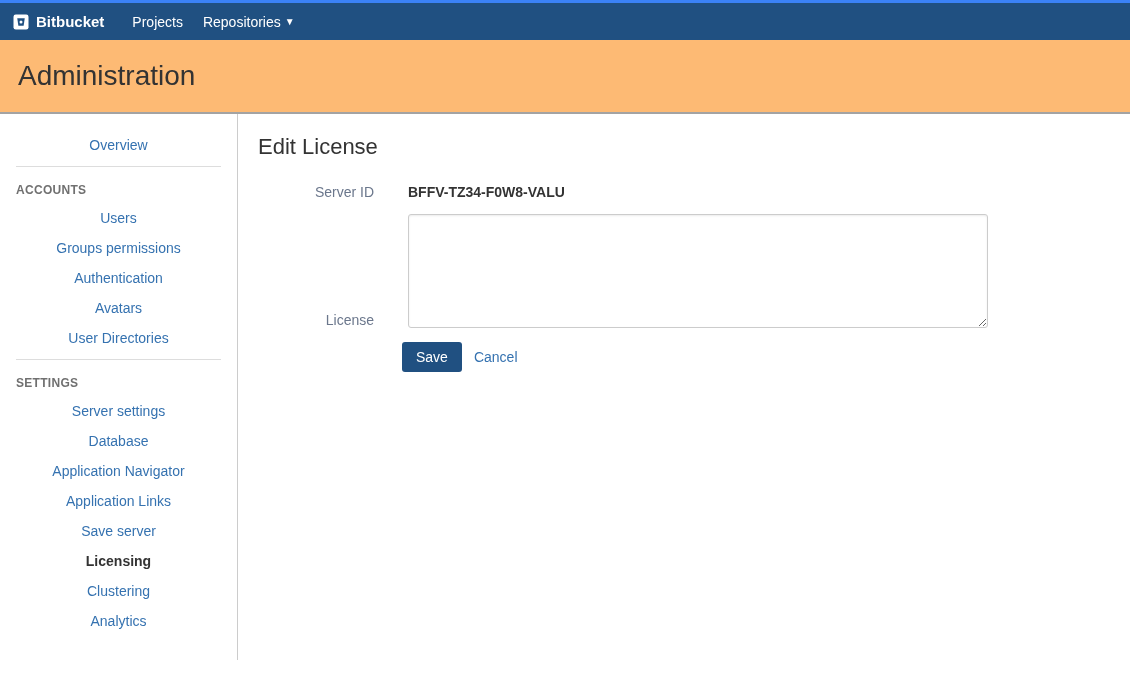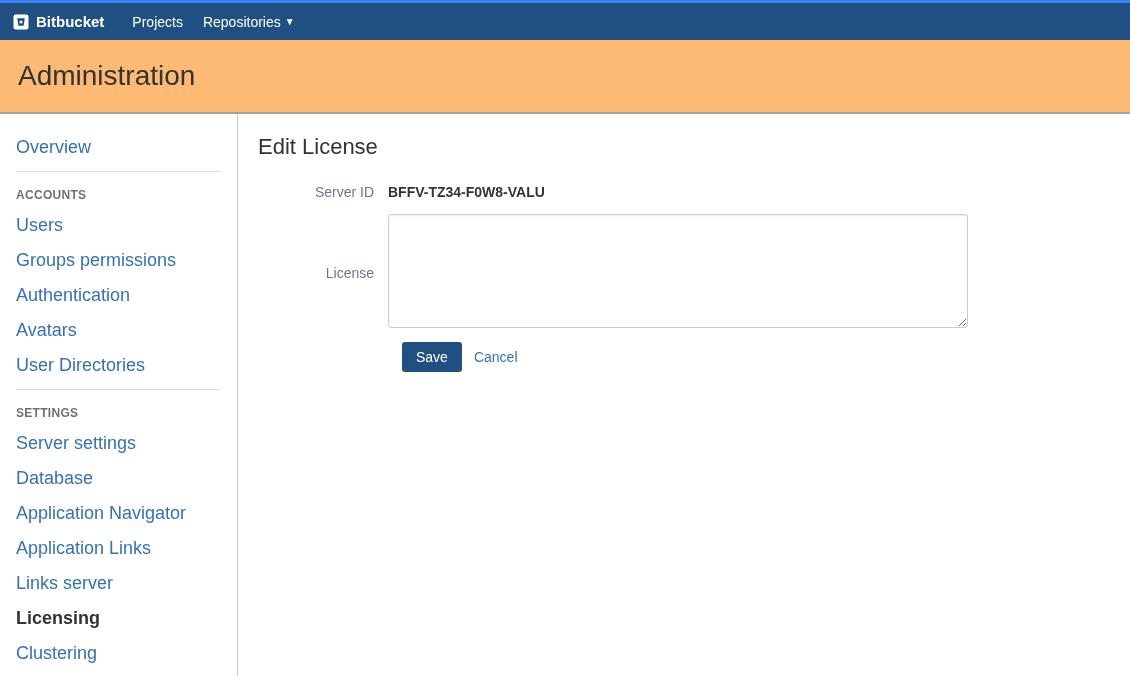--- a/index.html
+++ b/index.html
@@ -10,29 +10,29 @@
     .logo-icon { display:inline-flex; }
     .nav-item { color: #fff; font-size: 14px; padding: 0 10px; cursor: pointer; display: flex; align-items: center; gap: 4px; }
     .caret { font-size: 10px; }
     
     .header { background: #fdba74; border-bottom: 2px solid #a3a3a3; padding: 20px 18px; }
     .header h1 { font-size: 28px; font-weight: 400; color: #333; }
     
     .body { display: flex; }
     .sidebar { width: 238px; border-right: 1px solid #ccc; padding: 16px 0 24px 0; }
     .sidebar-inner { padding: 0 16px; }
-    .sidebar-link { display: block; padding: 7px 0; color: #3572b0; font-size: 18px; cursor: pointer; text-decoration: none; }
+    .sidebar-link { display: block; padding: 7px 0; color: #3572b0; font-size: 14px; cursor: pointer; text-decoration: none; text-align: center; }
     .sidebar-link.active { color: #333; font-weight: bold; }
     .sidebar-section { color: #707070; font-size: 12px; font-weight: bold; letter-spacing: 0.3px; padding: 14px 0 6px 0; text-transform: uppercase; }
     .sidebar hr { border: none; border-top: 1px solid #ddd; margin: 6px 0 2px 0; }
     
     .content { flex: 1; padding: 20px 20px 20px 20px; }
     .content h2 { font-size: 22px; font-weight: 400; color: #333; margin-bottom: 20px; }
     
-    .form-row { display: flex; align-items: center; margin-bottom: 14px; }
+    .form-row { display: flex; align-items: flex-end; margin-bottom: 14px; gap: 20px; }
     .form-label { width: 130px; text-align: right; color: #6b778c; font-size: 14px; padding-right: 14px; padding-top: 4px; }
     .form-value { font-weight: bold; color: #333; padding-top: 4px; }
     .license-textarea { width: 580px; height: 114px; border: 1px solid #ccc; border-radius: 3px; padding: 6px 8px; font-family: inherit; font-size: 14px; resize: both; box-shadow: inset 0 1px 2px rgba(0,0,0,0.08); }
     
     .form-actions { margin-left: 144px; margin-top: 14px; display: flex; align-items: center; gap: 12px; }
     .btn-save { background: #205081; color: #fff; border: none; border-radius: 3px; padding: 7px 14px; font-size: 14px; font-weight: normal; cursor: pointer; }
     .btn-cancel { color: #3572b0; background: none; border: none; font-size: 14px; cursor: pointer; }
   </style>
 </head>
 <body>
@@ -71,21 +71,21 @@
       <a class="sidebar-link">Groups permissions</a>
       <a class="sidebar-link">Authentication</a>
       <a class="sidebar-link">Avatars</a>
       <a class="sidebar-link">User Directories</a>
       <hr>
       <div class="sidebar-section">SETTINGS</div>
       <a class="sidebar-link">Server settings</a>
       <a class="sidebar-link">Database</a>
       <a class="sidebar-link">Application Navigator</a>
       <a class="sidebar-link">Application Links</a>
-      <a class="sidebar-link">Links server</a>
+      <a class="sidebar-link">Save server</a>
       <a class="sidebar-link active">Licensing</a>
       <a class="sidebar-link">Clustering</a>
       <a class="sidebar-link">Analytics</a>
     </div>
   </div>
 
   <div class="content">
     <h2>Edit License</h2>
 
     <div class="form-row">

